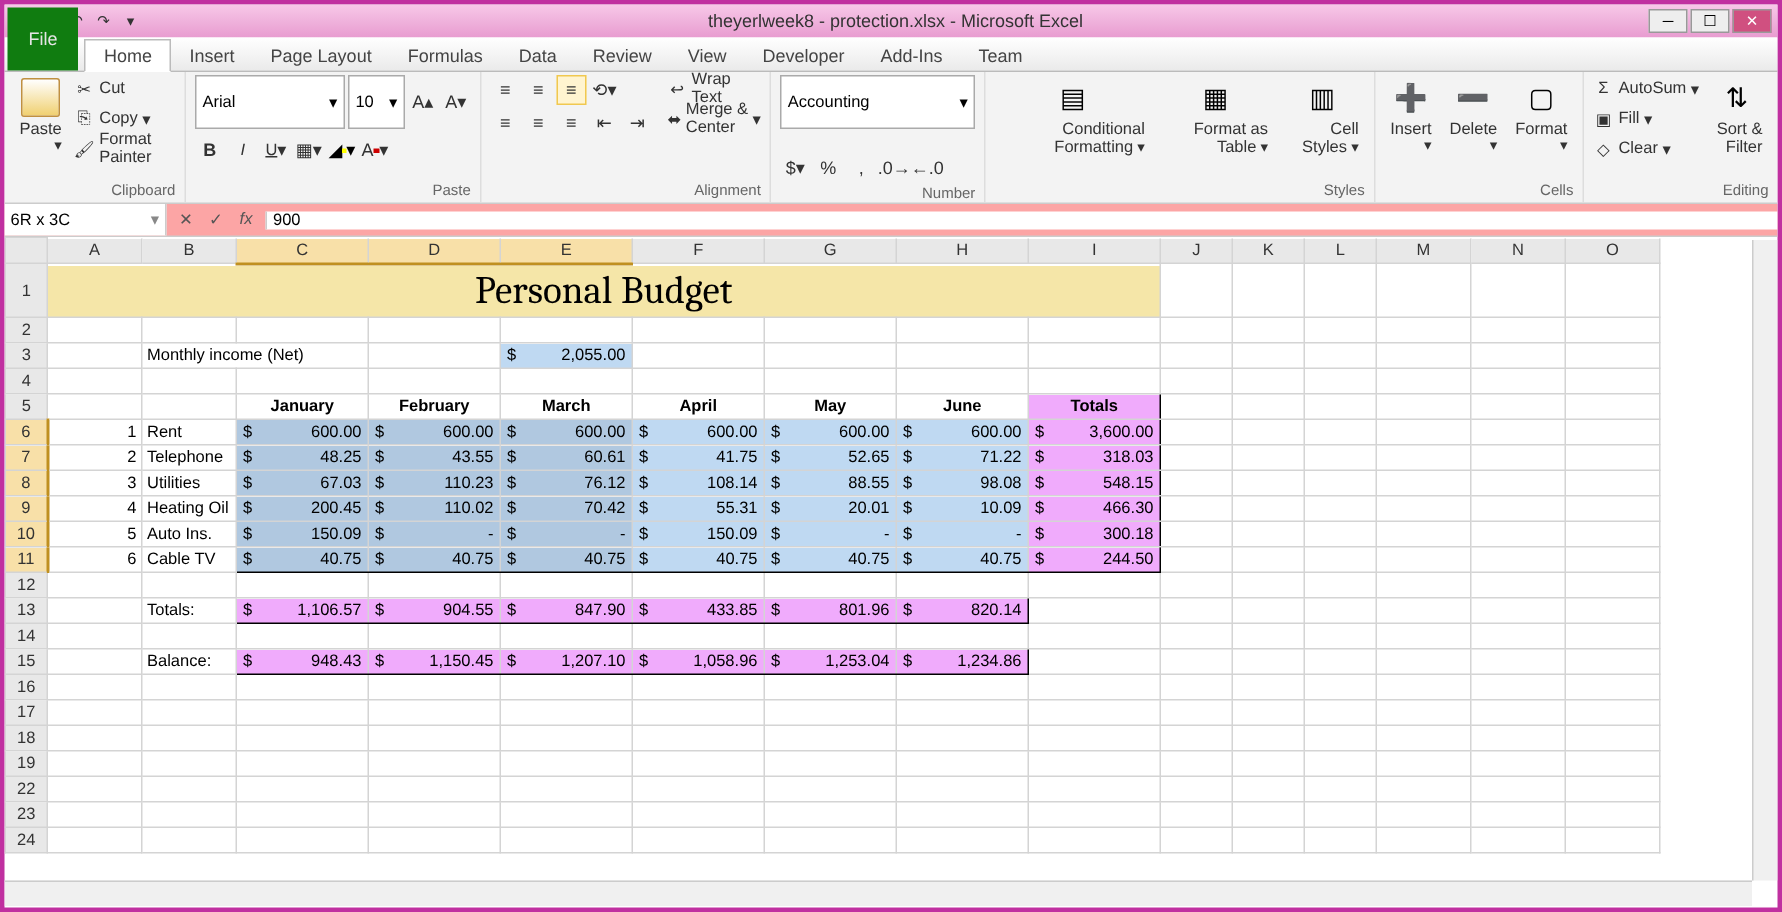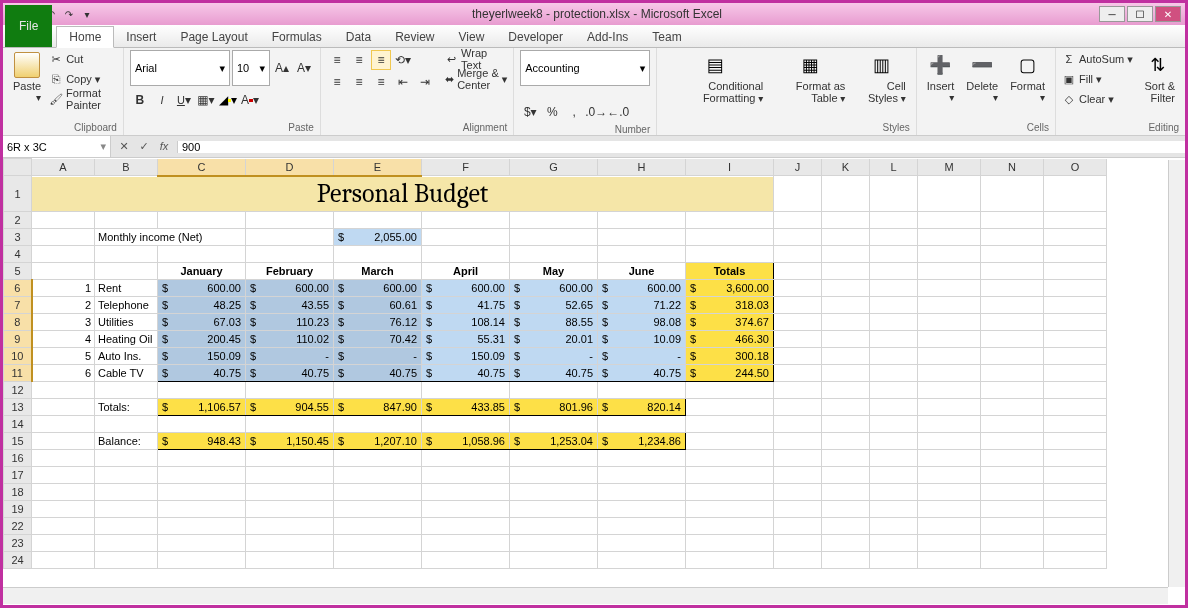--- a/index.html
+++ b/index.html
@@ -20,37 +20,37 @@
 .gbody{display:flex;gap:4px;align-items:flex-start;flex:1;}
 .bigbtn{display:flex;flex-direction:column;align-items:center;gap:2px;padding:2px 4px;}
 .bigbtn .ic{width:26px;height:26px;display:flex;align-items:center;justify-content:center;font-size:18px;}
 .bigbtn .lbl{font-size:10px;color:#333;text-align:right;line-height:1.1;}
 .rows{display:flex;flex-direction:column;gap:2px;}
 .row{display:flex;gap:2px;align-items:center;}
 .smallbtn{width:20px;height:20px;border:1px solid transparent;display:flex;align-items:center;justify-content:center;font-size:12px;color:#333;}
 .combo{border:1px solid #aaa;background:#fff;height:36px;display:flex;align-items:center;padding:0 4px;font-size:11px;}
 .txtbtn{display:flex;align-items:center;gap:3px;font-size:11px;color:#333;height:18px;}
 .txtbtn .ic{width:14px;height:14px;display:flex;align-items:center;justify-content:center;}
-.namebox-row{height:22px;display:flex;border-bottom:1px solid #ccc;background:#e5e5e5;}
+.namebox-row{height:22px;display:flex;border-bottom:1px solid #ccc;background:#fca5a5;}
 .namebox{width:108px;border-right:1px solid #ccc;display:flex;align-items:center;padding:0 4px;background:#fff;}
 .fxarea{display:flex;align-items:center;flex:1;}
 .fxbtns{display:flex;gap:2px;padding:0 4px;}
 .fxbtns span{width:18px;text-align:center;color:#555;}
 .fbar{flex:1;padding:0 4px;background:#fff;border-left:1px solid #ccc;display:flex;align-items:center;}
 .sheet{position:relative;overflow:auto;height:432px;}
 table{border-collapse:collapse;table-layout:fixed;}
 th,td{border:1px solid #d4d4d4;height:17px;font-size:11px;padding:0 3px;white-space:nowrap;overflow:hidden;}
 th{background:#e8e8e8;font-weight:normal;color:#333;text-align:center;}
 th.col{border-top:none;}
 th.rowh{width:28px;}
 td{text-align:left;background:#fff;}
 .colhdr-sel{background:#f8e0a8 !important;border-bottom:2px solid #c09020;}
 .rowhdr-sel{background:#f8e0a8 !important;border-right:2px solid #c09020;}
 .title-cell{background:#f5e6a8;font-family:Cambria,"Times New Roman",serif;font-size:26px;text-align:center;height:36px;font-weight:normal;}
-.yl{background:#fde047;}
+.yl{background:#f0abfc;}
 .bl{background:#bfd9f2;}
 .br{border-right:1.5px solid #000 !important;}
 .bb{border-bottom:1.5px solid #000 !important;}
 .bt{border-top:1.5px solid #000 !important;}
 .bl-l{border-left:1.5px solid #000 !important;margin-top:16px;}
 .sel{background:#b0c8e0 !important;}
 .bold{font-weight:bold;}
 .c{text-align:center;}
 .r{text-align:right;}
 .dol{display:flex;justify-content:space-between;}
@@ -522,21 +522,21 @@
           </td>
           <td class="bl">
             <div class="dol">
               <span class="s">$</span>
               <span class="v">98.08</span>
             </div>
           </td>
           <td class="yl br">
             <div class="dol">
               <span class="s">$</span>
-              <span class="v">374.67</span>
+              <span class="v">548.15</span>
             </div>
           </td>
           <td class=" "></td>
           <td class=" "></td>
           <td class=" "></td>
           <td class=" "></td>
           <td class=" "></td>
           <td class=" "></td>
         </tr>
         <tr>

